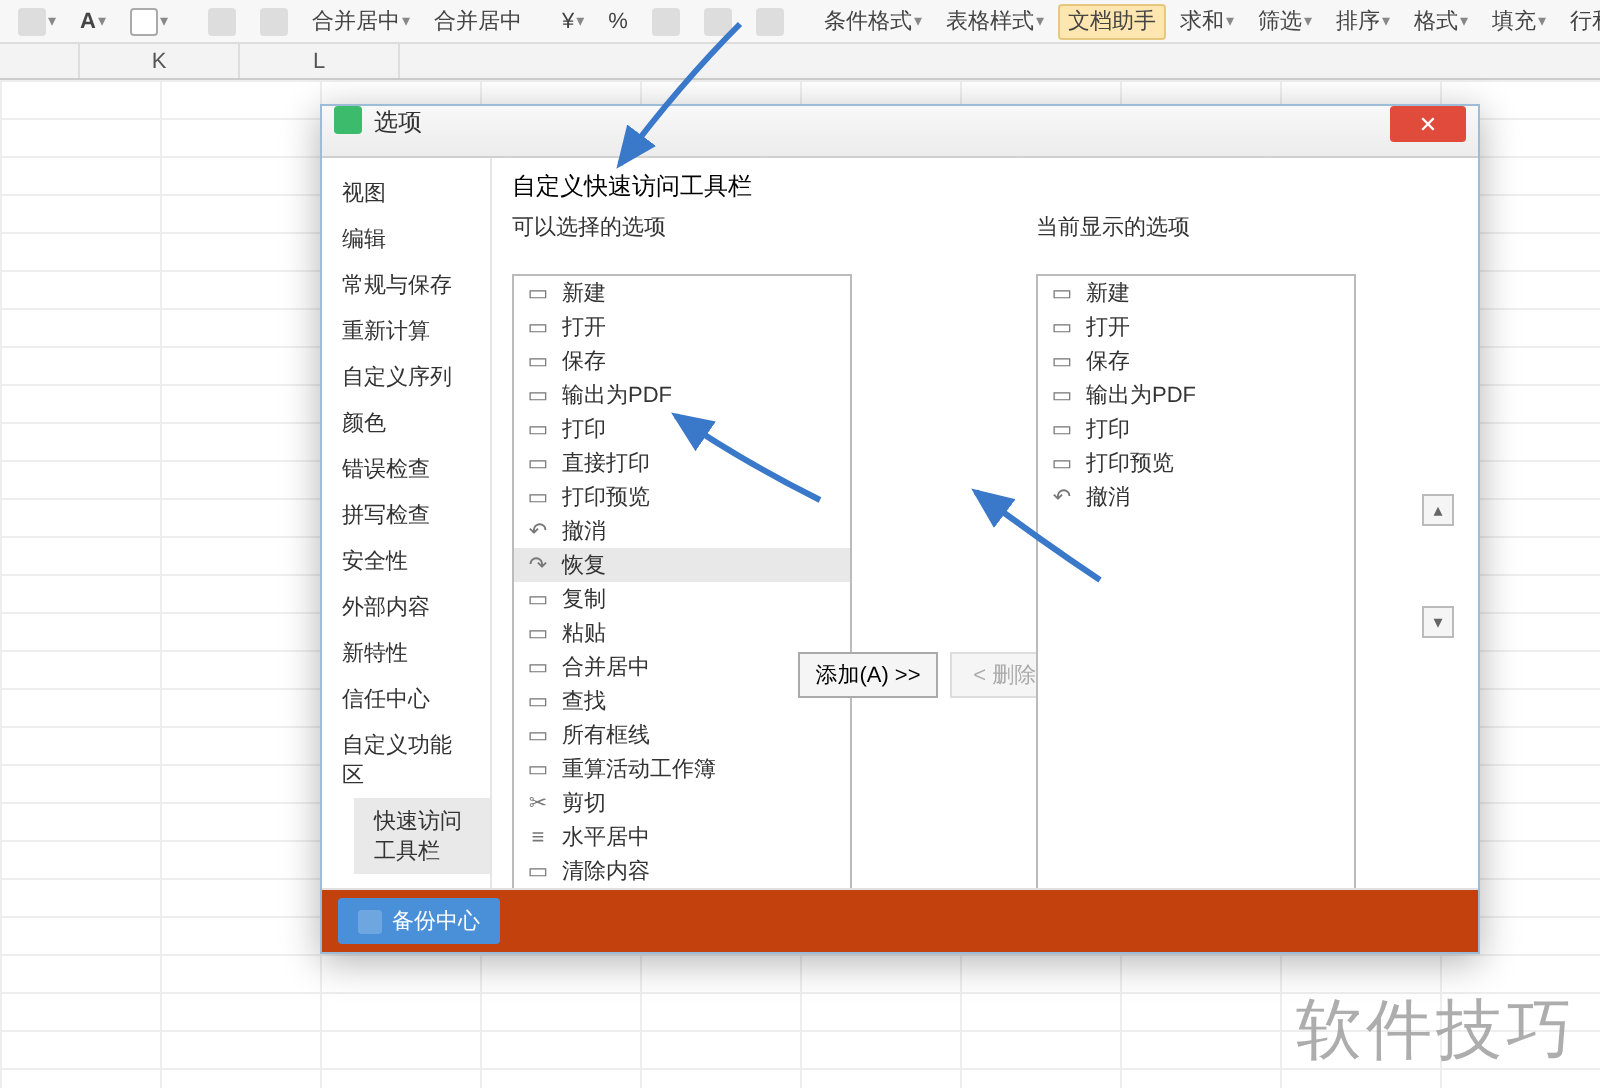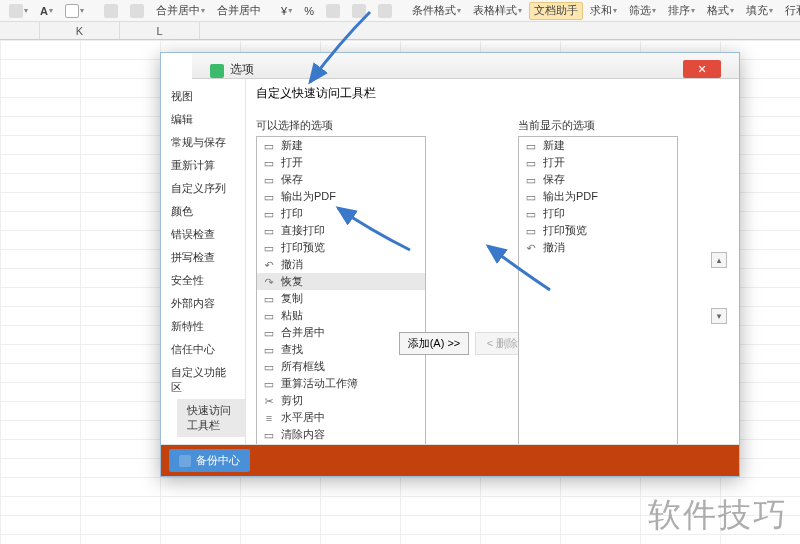--- a/index.html
+++ b/index.html
@@ -23,35 +23,35 @@
   .gridlines { position: absolute; inset: 0;
     background-image: linear-gradient(to right, #eee 1px, transparent 1px),
                       linear-gradient(to bottom, #eee 1px, transparent 1px);
     background-size: 80px 19px;
   }
 
   
   .dialog { position: absolute; left: 160px; top: 52px; width: 580px; height: 425px;
             background: #fff; border: 1px solid #9cbcd8; box-shadow: 0 4px 18px rgba(0,0,0,.3); }
   .dlg-title { height: 26px; background: linear-gradient(#f8f8f8,#ececec); border-bottom: 1px solid #d0d0d0;
-               display: flex; align-items: flex-end; padding: 0 18px; font-size: 12px; color: #333; margin-left: 31px; }
+               display: flex; align-items: flex-start; padding: 0 6px; font-size: 12px; color: #333; }
   .dlg-title .logo { width: 14px; height: 14px; background: #3dbb6d; border-radius: 2px; margin-right: 6px; }
   .dlg-title .spacer { flex: 1; }
   .dlg-close { width: 38px; height: 18px; background: #e04b3c; border-radius: 2px; color: #fff;
                display: flex; align-items: center; justify-content: center; font-size: 11px; }
 
   .dlg-body { position: absolute; top: 26px; left: 0; right: 0; bottom: 32px; display: flex; }
 
   .sidebar { width: 100px; border-right: 1px solid #e5e5e5; padding: 6px 0; }
   .side-item { font-size: 11px; color: #333; padding: 4px 10px; cursor: default; }
   .side-item.sel { background: #e9e9e9; margin-left: 16px; }
 
   .main { flex: 1; padding: 6px 10px; position: relative; }
-  .main-title { font-size: 12px; margin-bottom: 16px; }
-  .section-label { font-size: 11px; color: #333; margin-bottom: 3px; }
+  .main-title { font-size: 12px; margin-bottom: 4px; }
+  .section-label { font-size: 11px; color: #333; margin-bottom: 16px; }
 
   .panels { display: flex; gap: 8px; }
   .listbox { border: 1px solid #bbb; height: 322px; overflow-y: auto; overflow-x: hidden; background: #fff; }
   .listbox.left { width: 170px; }
   .listbox.right { width: 160px; }
   .li { display: flex; align-items: center; gap: 6px; font-size: 11px; padding: 2px 6px; height: 17px; color: #333; }
   .li.sel { background: #e8e8e8; }
   .li .ic { width: 12px; height: 12px; flex-shrink: 0; display: inline-block; color: #777; font-size: 11px; line-height: 12px; text-align: center; }
 
   .midbtns { width: 76px; display: flex; flex-direction: row; justify-content: center; gap: 6px; align-items: center; padding-top: 110px; }

